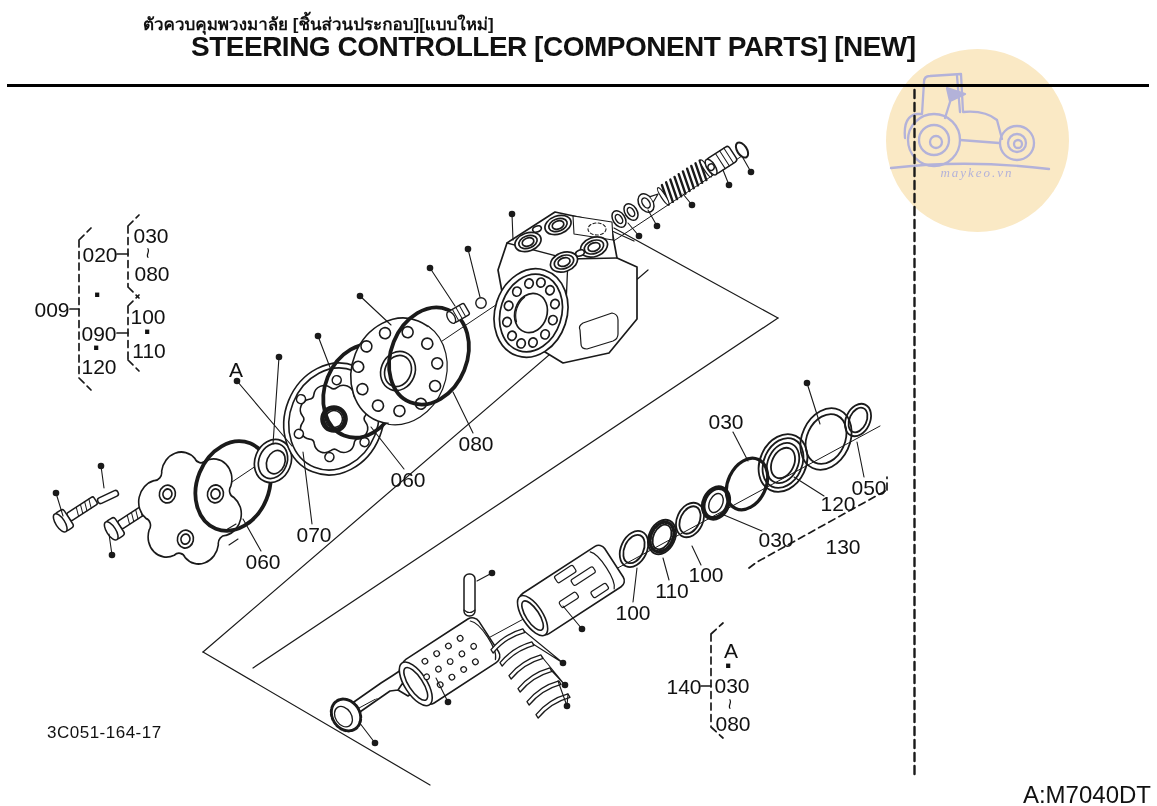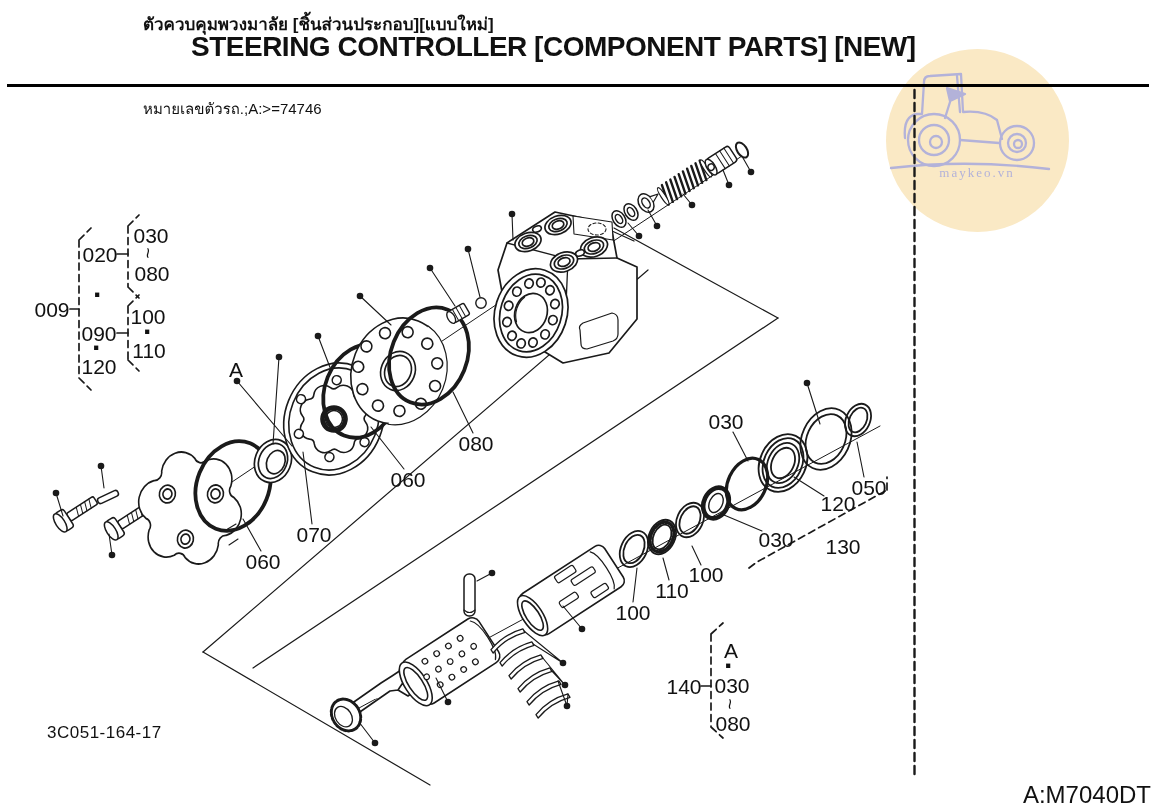--- a/index.html
+++ b/index.html
@@ -36,21 +36,21 @@
     position:absolute; right:6px; top:781px; font-size:24px;
   }
   
   #watermark { position:absolute; left:877px; top:42px; width:200px; height:195px; z-index:0; }
   #wm-circle {
     position:absolute; left:9px; top:7px; width:183px; height:183px; border-radius:50%;
   }
   #wm-svg { position:absolute; left:0; top:0; }
   #wm-text {
     position:absolute; left:44px; top:123px; width:112px; text-align:center;
-    font-family:"Liberation Serif", serif; 
+    font-family:"Liberation Serif", serif; font-style:italic;
     font-size:13px; letter-spacing:2px;
   }
   
   #art { position:absolute; left:0; top:0; z-index:1; }
   #hdr-layer, #callout-layer { position:absolute; left:0; top:0; width:100%; height:100%; }
   #hdr-layer { z-index:2; }
   #callout-layer { z-index:3; pointer-events:none; }
   .callout {
     position:absolute; transform:translate(-50%,-50%);
     font-size:21px; line-height:1; white-space:nowrap; color:#111;
@@ -446,21 +446,20 @@
       </g>
 
       <path d="M 914.5,90 L 914.5,774" stroke-width="2.4" stroke-dasharray="8 5"></path>
     </g>
   </svg>
 
   <div id="hdr-layer">
     <div id="hdr-title-th">ตัวควบคุมพวงมาลัย [ชิ้นส่วนประกอบ][แบบใหม่]</div>
     <div id="hdr-title-en">STEERING CONTROLLER [COMPONENT PARTS] [NEW]</div>
     <div id="hdr-rule"></div>
-    <div id="serial-note">หมายเลขตัวรถ.;A:&gt;=74746</div>
     <div id="drawing-no">3C051-164-17</div>
     <div id="model-note">A:M7040DT</div>
   </div>
 
   <div id="callout-layer">
       <span class="callout num" style="left: 52px; top: 309px;">009</span>
       <span class="callout num" style="left: 100px; top: 254px;">020</span>
       <span class="callout num" style="left: 151px; top: 235px;">030</span>
       <span class="callout tilde" style="left: 148px; top: 253px;">~</span>
       <span class="callout num" style="left: 152px; top: 273px;">080</span>

